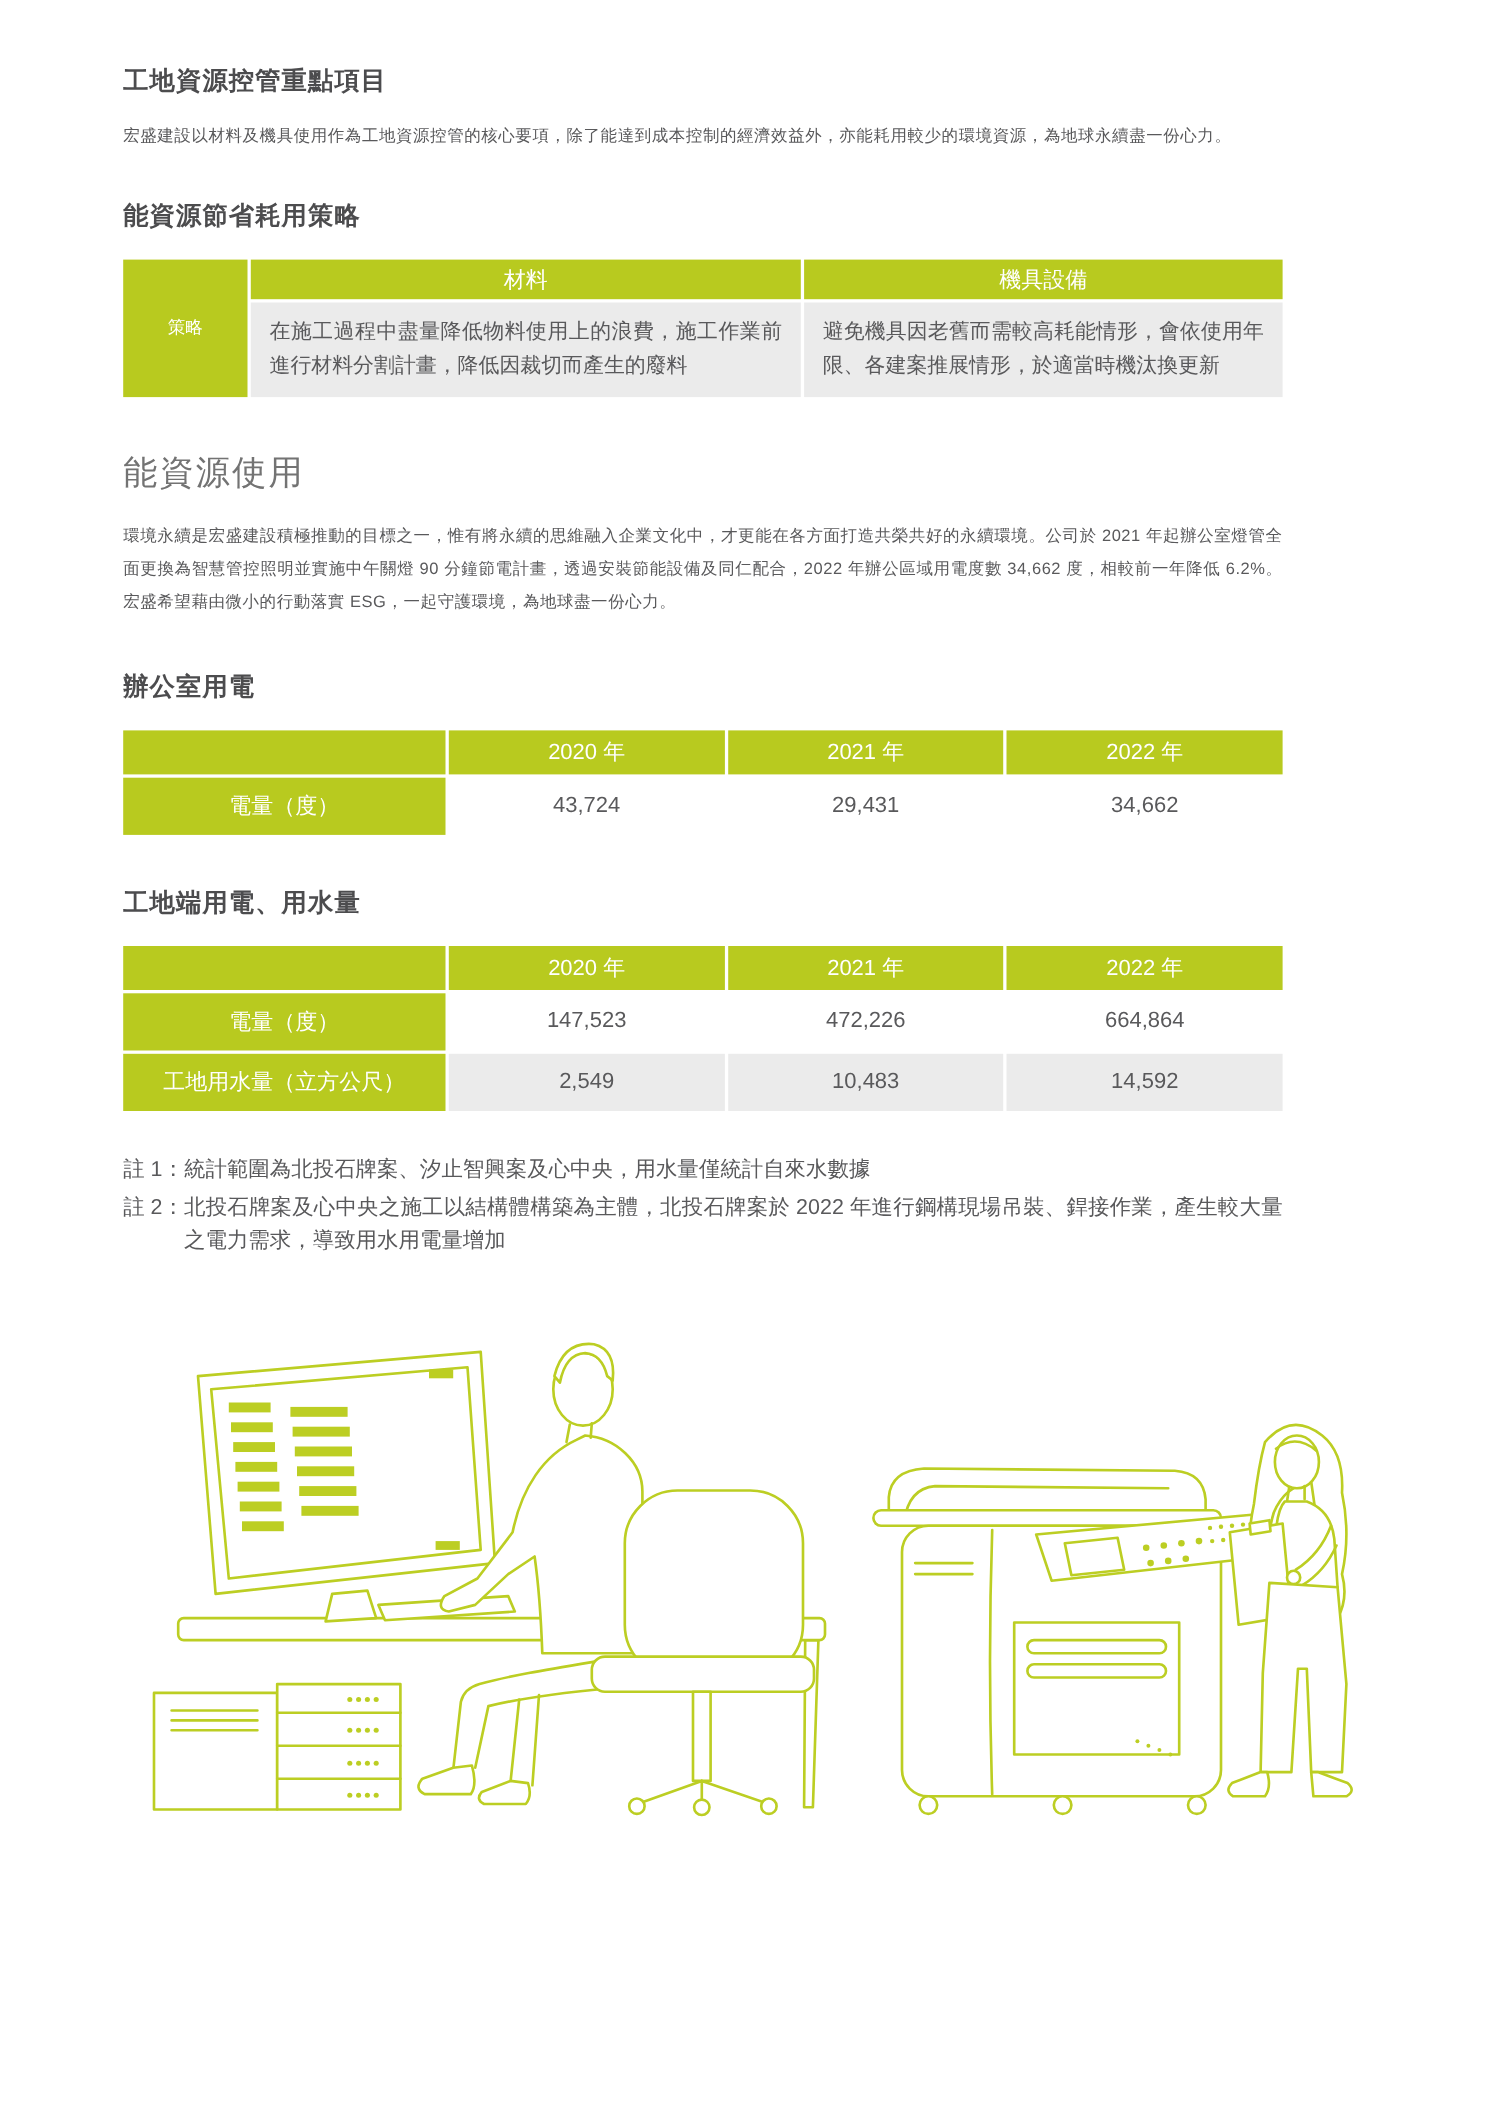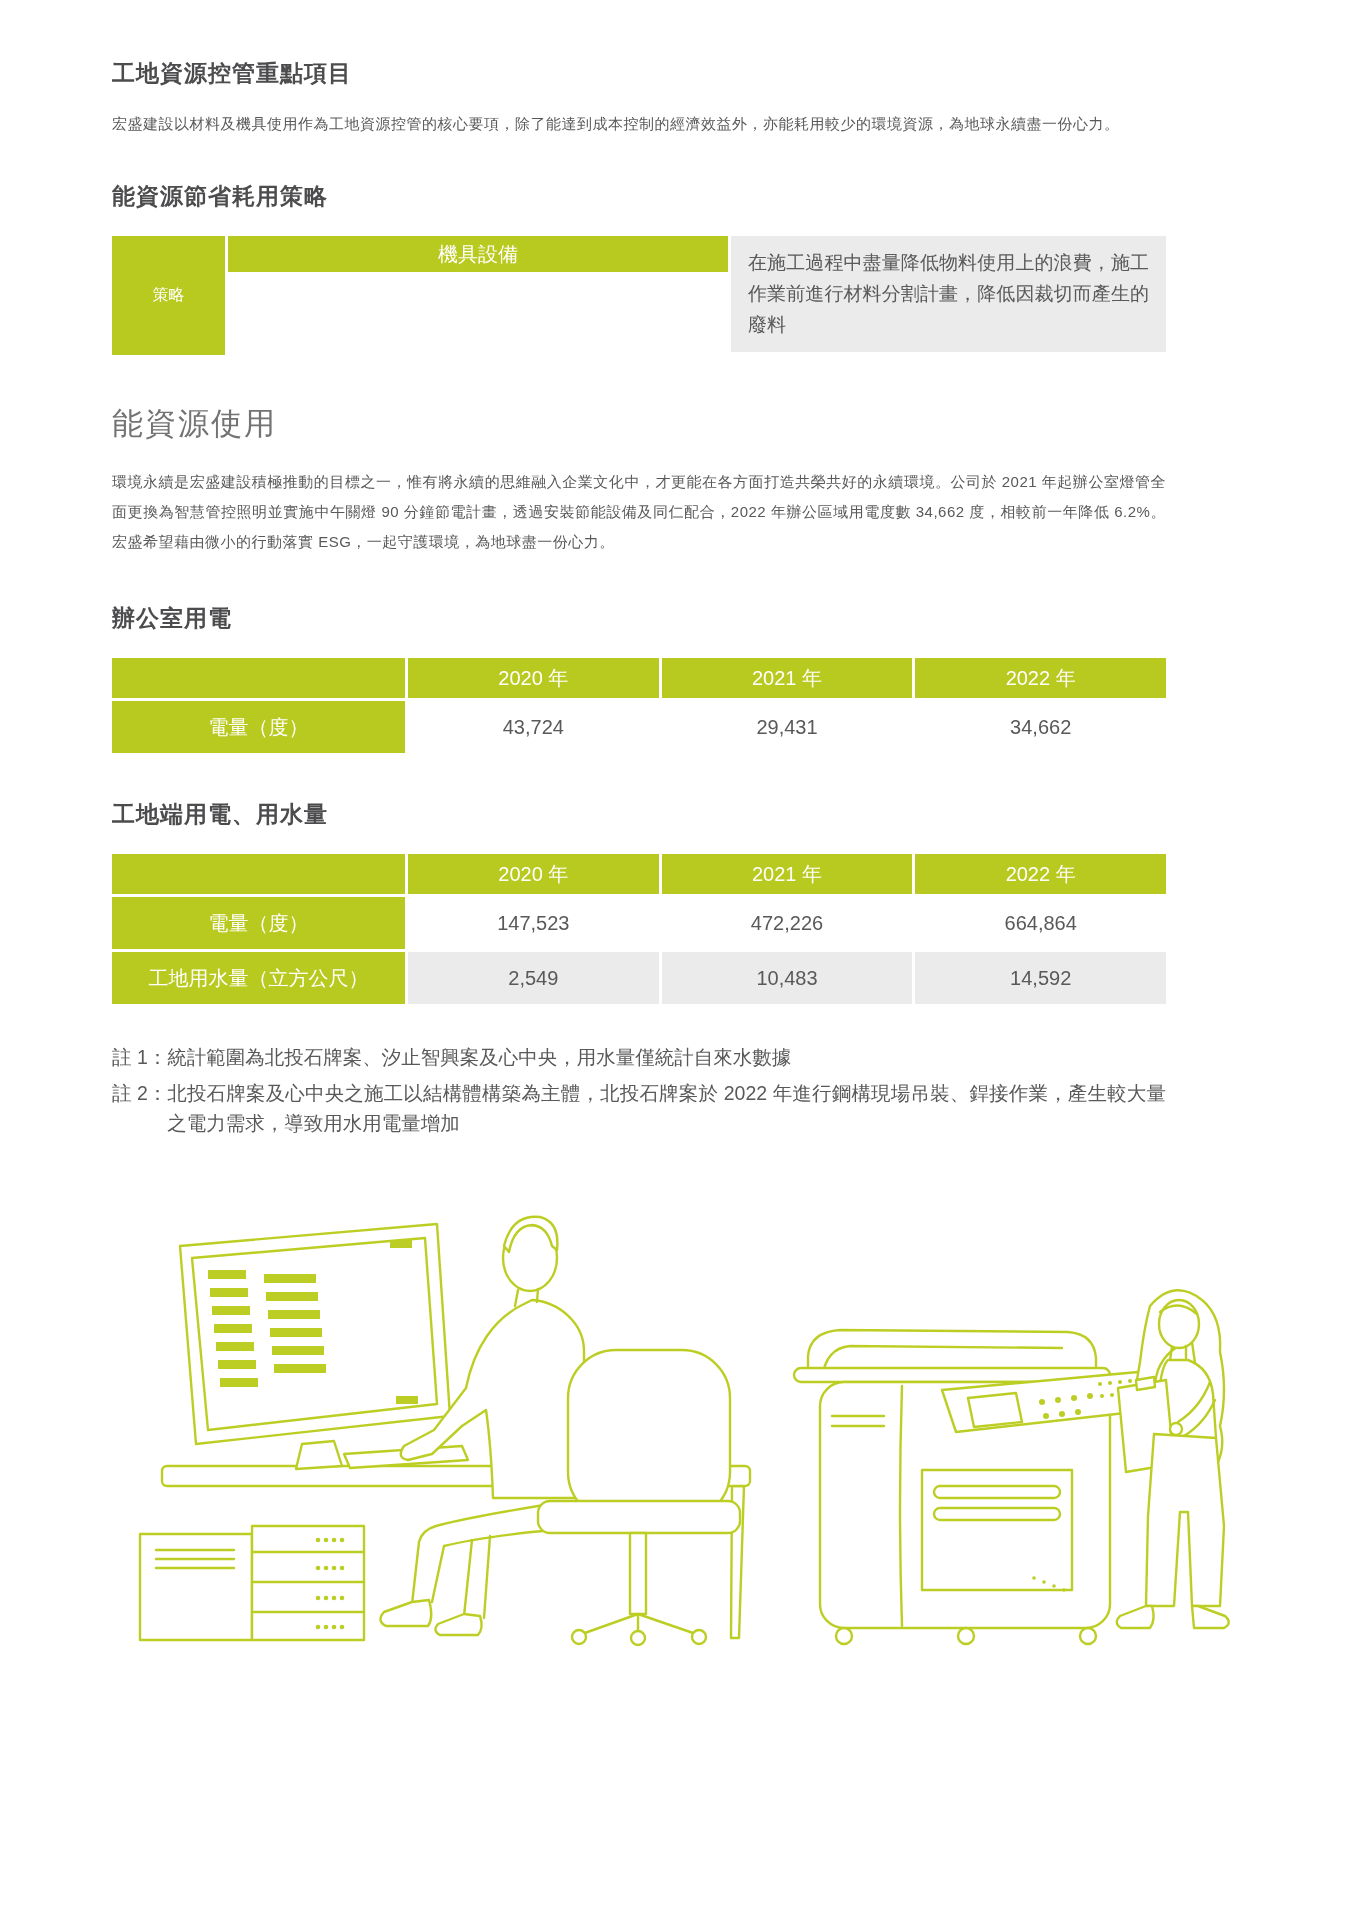--- a/index.html
+++ b/index.html
@@ -53,22 +53,24 @@
 <body>
 
 <div class="content">
 
   <h2 class="h-sec">工地資源控管重點項目</h2>
   <p class="body-text">宏盛建設以材料及機具使用作為工地資源控管的核心要項，除了能達到成本控制的經濟效益外，亦能耗用較少的環境資源，為地球永續盡一份心力。</p>
 
   <h2 class="h-sec mt-42">能資源節省耗用策略</h2>
   <div class="tbl strategy">
     <div class="cell green strategy-label">策略</div>
+    <div class="cell green head">材料</div>
     <div class="cell green head">機具設備</div>
     <div class="grayc tcell">在施工過程中盡量降低物料使用上的浪費，施工作業前進行材料分割計畫，降低因裁切而產生的廢料</div>
+    <div class="grayc tcell">避免機具因老舊而需較高耗能情形，會依使用年限、各建案推展情形，於適當時機汰換更新</div>
   </div>
 
   <h1 class="h-green mt-48">能資源使用</h1>
   <p class="body-text" style="margin-top:22px">環境永續是宏盛建設積極推動的目標之一，惟有將永續的思維融入企業文化中，才更能在各方面打造共榮共好的永續環境。公司於 2021 年起辦公室燈管全面更換為智慧管控照明並實施中午關燈 90 分鐘節電計畫，透過安裝節能設備及同仁配合，2022 年辦公區域用電度數 34,662 度，相較前一年降低 6.2%。宏盛希望藉由微小的行動落實 ESG，一起守護環境，為地球盡一份心力。</p>
 
   <h2 class="h-sec mt-46">辦公室用電</h2>
   <div class="tbl years">
     <div class="cell green head"></div>
     <div class="cell green head">2020 年</div>
     <div class="cell green head">2021 年</div>

